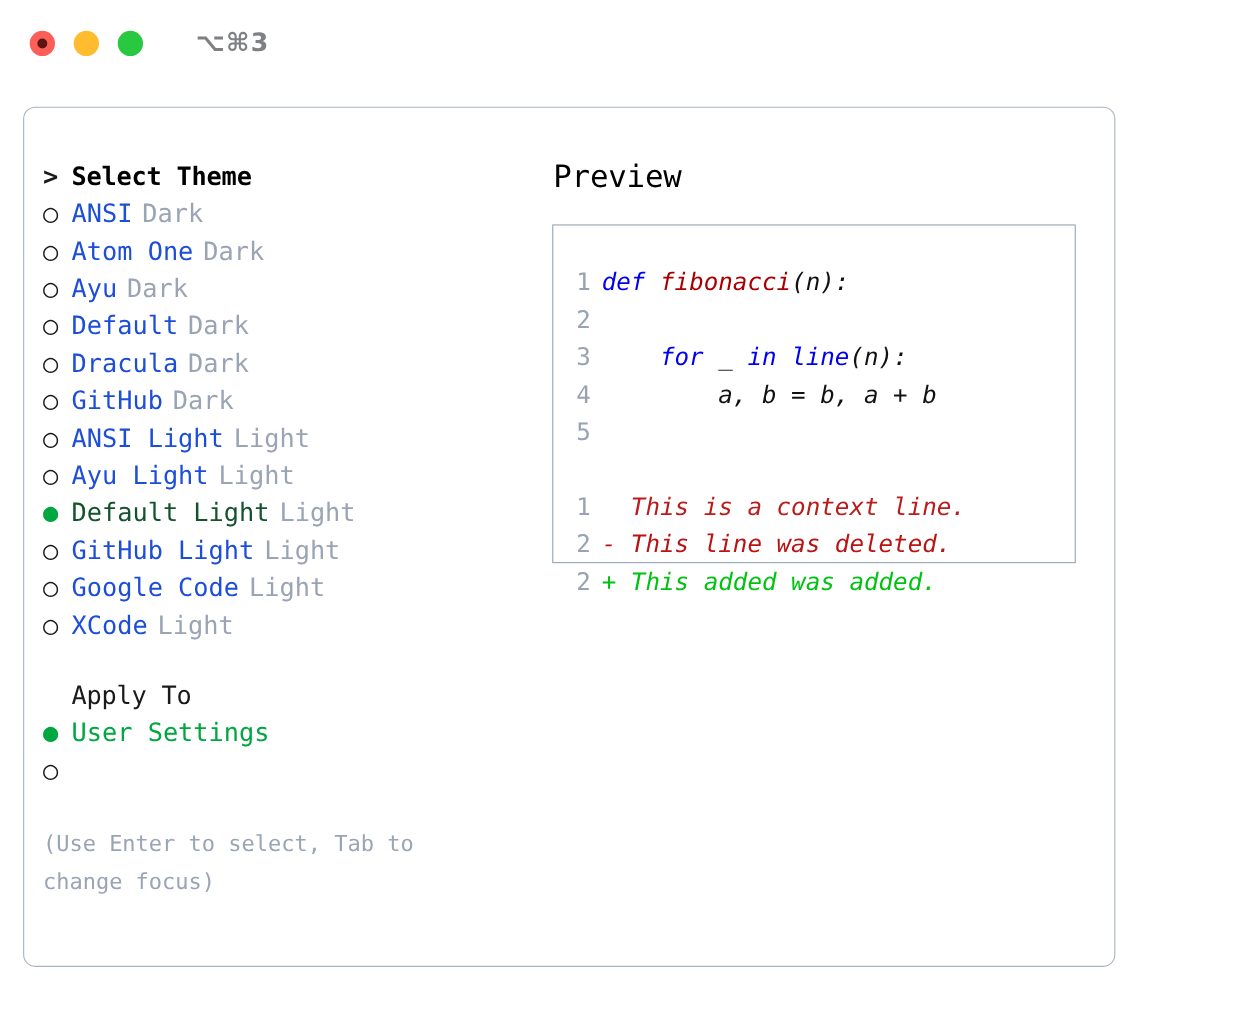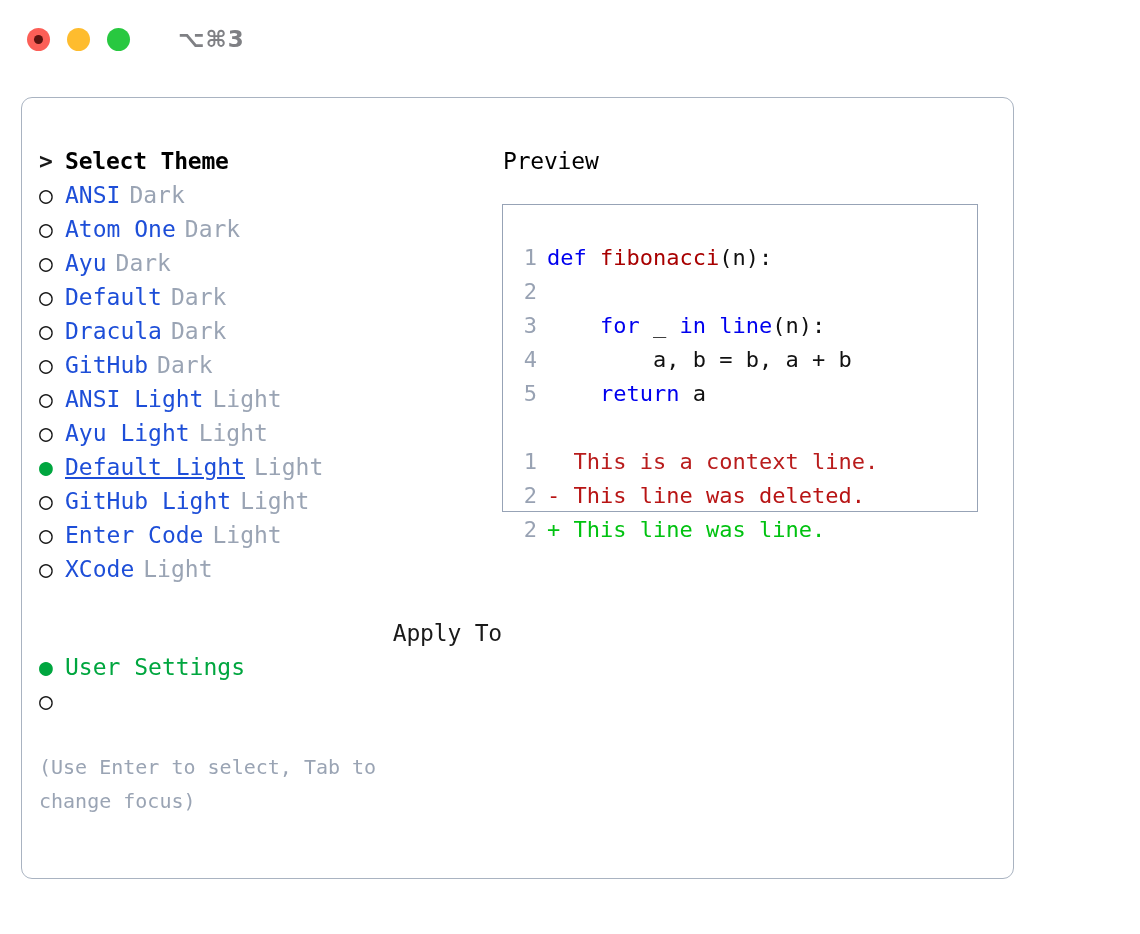--- a/index.html
+++ b/index.html
@@ -120,30 +120,29 @@
   .marker.blank { color: transparent; }
 
   #select-theme-header {
     font-weight: 700;
     color: #000000;
     letter-spacing: -0.2px;
   }
   #select-theme-header .marker { font-weight: 700; }
 
   .theme-name { color: #1d4ed8; }
-  .theme-row.selected .theme-name { color: #1d4ed8; text-decoration: underline; }
+  .theme-row.selected .theme-name { color: #14532d; }
   .theme-suffix {
     color: #9aa4b4;
     margin-left: 9px;
   }
 
   #apply-to-header {
     margin-top: 30px;
     color: #1a1a1a;
-    justify-content: space-between;
   }
   #apply-to-header .label { letter-spacing: -0.2px; }
 
   .apply-row .apply-label { color: #1a1a1a; }
   .apply-row.selected .apply-label { color: #00a63f; }
 
   #hint-text {
     margin-top: 32px;
     margin-left: 0px;
     width: 410px;
@@ -155,21 +154,21 @@
 
   
   #preview-column {
     flex: 1;
     padding: 46px 0 0 0;
     box-sizing: border-box;
     position: relative;
   }
 
   #preview-title {
-    font-size: 23px;
+    font-size: 28px;
     line-height: 34px;
     color: #000000;
     margin-left: 1px;
     letter-spacing: -0.2px;
   }
 
   #preview-box {
     position: absolute;
     left: 0px;
     top: 106px;
@@ -190,21 +189,21 @@
     white-space: pre;
   }
   .lineno {
     flex: 0 0 44px;
     width: 44px;
     text-align: right;
     color: #98a2b3;
     padding-right: 10px;
     box-sizing: border-box;
   }
-  .code-text { color: #111111; }
+  .code-text { color: #111111; font-style: italic; }
 
   .tok-kw   { color: #0000ee; }
   .tok-fn   { color: #a80000; }
   .tok-plain{ color: #111111; }
 
   .spacer-line { height: 34px; }
 
   .diff-ctx  .code-text { color: #b91c1c; }
   .diff-del  .code-text { color: #b81414; }
   .diff-add  .code-text { color: #00c210; }
@@ -239,21 +238,21 @@
             <div class="list-line theme-row"><span class="marker">○</span><span class="theme-name">ANSI</span><span class="theme-suffix">Dark</span></div>
             <div class="list-line theme-row"><span class="marker">○</span><span class="theme-name">Atom One</span><span class="theme-suffix">Dark</span></div>
             <div class="list-line theme-row"><span class="marker">○</span><span class="theme-name">Ayu</span><span class="theme-suffix">Dark</span></div>
             <div class="list-line theme-row"><span class="marker">○</span><span class="theme-name">Default</span><span class="theme-suffix">Dark</span></div>
             <div class="list-line theme-row"><span class="marker">○</span><span class="theme-name">Dracula</span><span class="theme-suffix">Dark</span></div>
             <div class="list-line theme-row"><span class="marker">○</span><span class="theme-name">GitHub</span><span class="theme-suffix">Dark</span></div>
             <div class="list-line theme-row"><span class="marker">○</span><span class="theme-name">ANSI Light</span><span class="theme-suffix">Light</span></div>
             <div class="list-line theme-row"><span class="marker">○</span><span class="theme-name">Ayu Light</span><span class="theme-suffix">Light</span></div>
             <div class="list-line theme-row selected"><span class="marker dot-selected">●</span><span class="theme-name">Default Light</span><span class="theme-suffix">Light</span></div>
             <div class="list-line theme-row"><span class="marker">○</span><span class="theme-name">GitHub Light</span><span class="theme-suffix">Light</span></div>
-            <div class="list-line theme-row"><span class="marker">○</span><span class="theme-name">Enter Code</span><span class="theme-suffix">Light</span></div>
+            <div class="list-line theme-row"><span class="marker">○</span><span class="theme-name">Google Code</span><span class="theme-suffix">Light</span></div>
             <div class="list-line theme-row"><span class="marker">○</span><span class="theme-name">XCode</span><span class="theme-suffix">Light</span></div>
           </div>
 
         <div class="list-line" id="apply-to-header">
           <span class="marker blank">○</span>
           <span class="label">Apply To</span>
         </div>
 
         <div id="apply-to-list">
             <div class="list-line apply-row selected"><span class="marker dot-selected">●</span><span class="apply-label">User Settings</span></div>
@@ -265,26 +264,26 @@
 
       <div id="preview-column">
         <div id="preview-title">Preview</div>
 
         <div id="preview-box">
           <div id="code-block">
               <div class="code-line"><span class="lineno">1</span><span class="code-text"><span class="tok-kw">def</span><span class="tok-plain"> </span><span class="tok-fn">fibonacci</span><span class="tok-plain">(n):</span></span></div>
               <div class="code-line"><span class="lineno">2</span></div>
               <div class="code-line"><span class="lineno">3</span><span class="code-text"><span class="tok-plain">    </span><span class="tok-kw">for</span><span class="tok-plain"> _ </span><span class="tok-kw">in</span><span class="tok-plain"> </span><span class="tok-kw">line</span><span class="tok-plain">(n):</span></span></div>
               <div class="code-line"><span class="lineno">4</span><span class="code-text"><span class="tok-plain">        a, b = b, a + b</span></span></div>
-              <div class="code-line"><span class="lineno">5</span><span class="code-text"><span class="tok-plain">    </span><span class="tok-kw">return</span><span class="tok-plain"> a</span></span></div>
+              <div class="code-line"><span class="lineno">5</span></div>
             </div>
           <div class="spacer-line"></div>
           <div id="diff-block">
               <div class="code-line diff-ctx"><span class="lineno">1</span><span class="code-text">  This is a context line.</span></div>
               <div class="code-line diff-del"><span class="lineno">2</span><span class="code-text">- This line was deleted.</span></div>
-              <div class="code-line diff-add"><span class="lineno">2</span><span class="code-text">+ This line was line.</span></div>
+              <div class="code-line diff-add"><span class="lineno">2</span><span class="code-text">+ This added was added.</span></div>
             </div>
         </div>
       </div>
 
     </div>
   </div>
 </div>
 
 </body></html>

